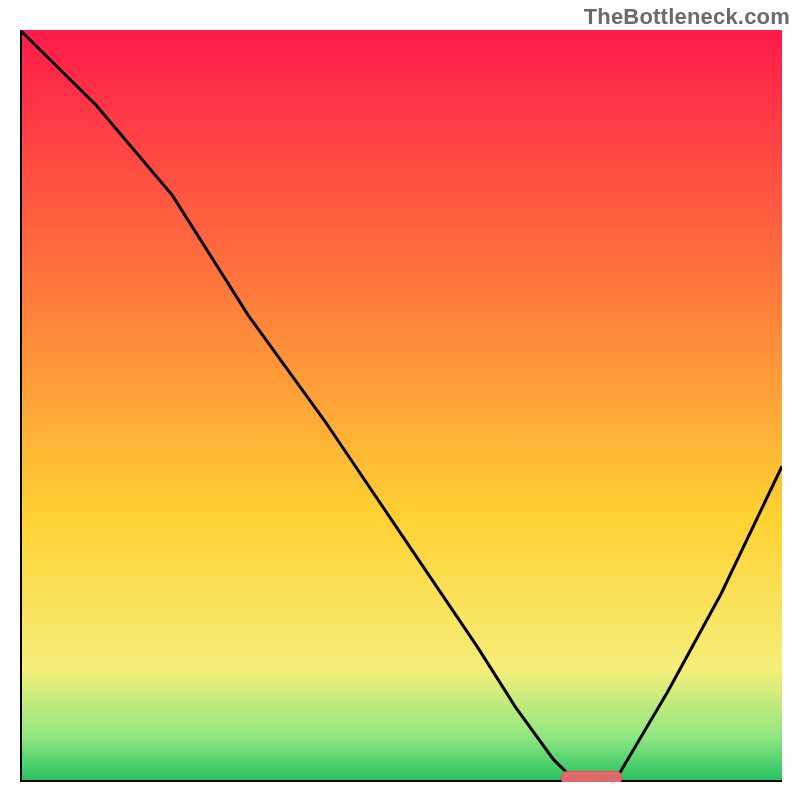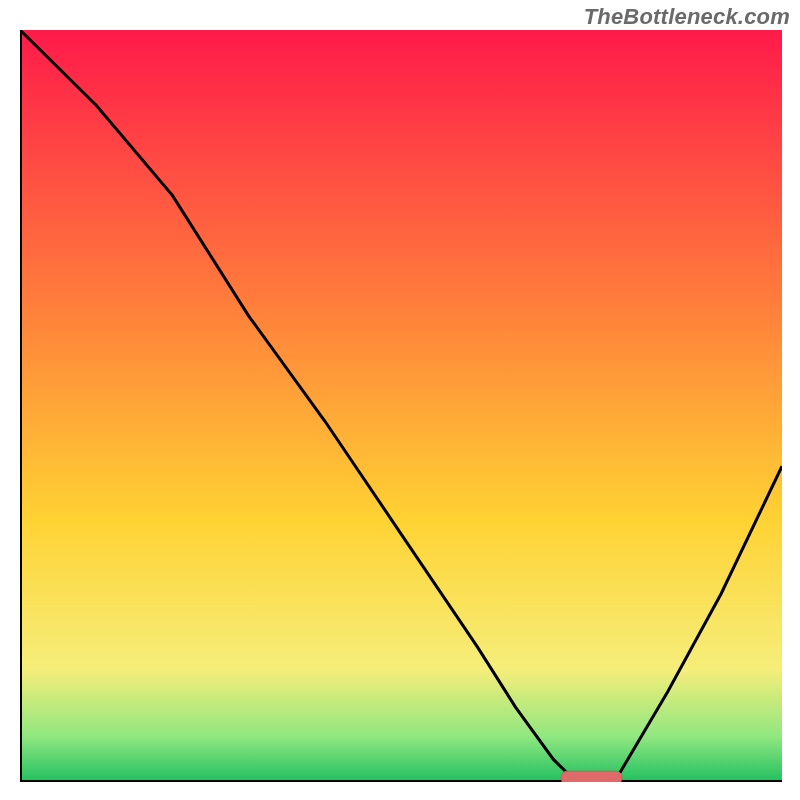--- a/index.html
+++ b/index.html
@@ -8,21 +8,20 @@
     width: 800px;
     height: 800px;
     overflow: hidden;
     background: #ffffff;
     font-family: Arial, Helvetica, sans-serif;
   }
   .stage {
     position: relative;
     width: 800px;
     height: 707px;
-    font-style: italic;
   }
   .watermark {
     position: absolute;
     top: 4px;
     right: 10px;
     font-size: 22px;
     font-weight: 600;
     color: #6a6a6a;
     letter-spacing: 0.2px;
     z-index: 10;

